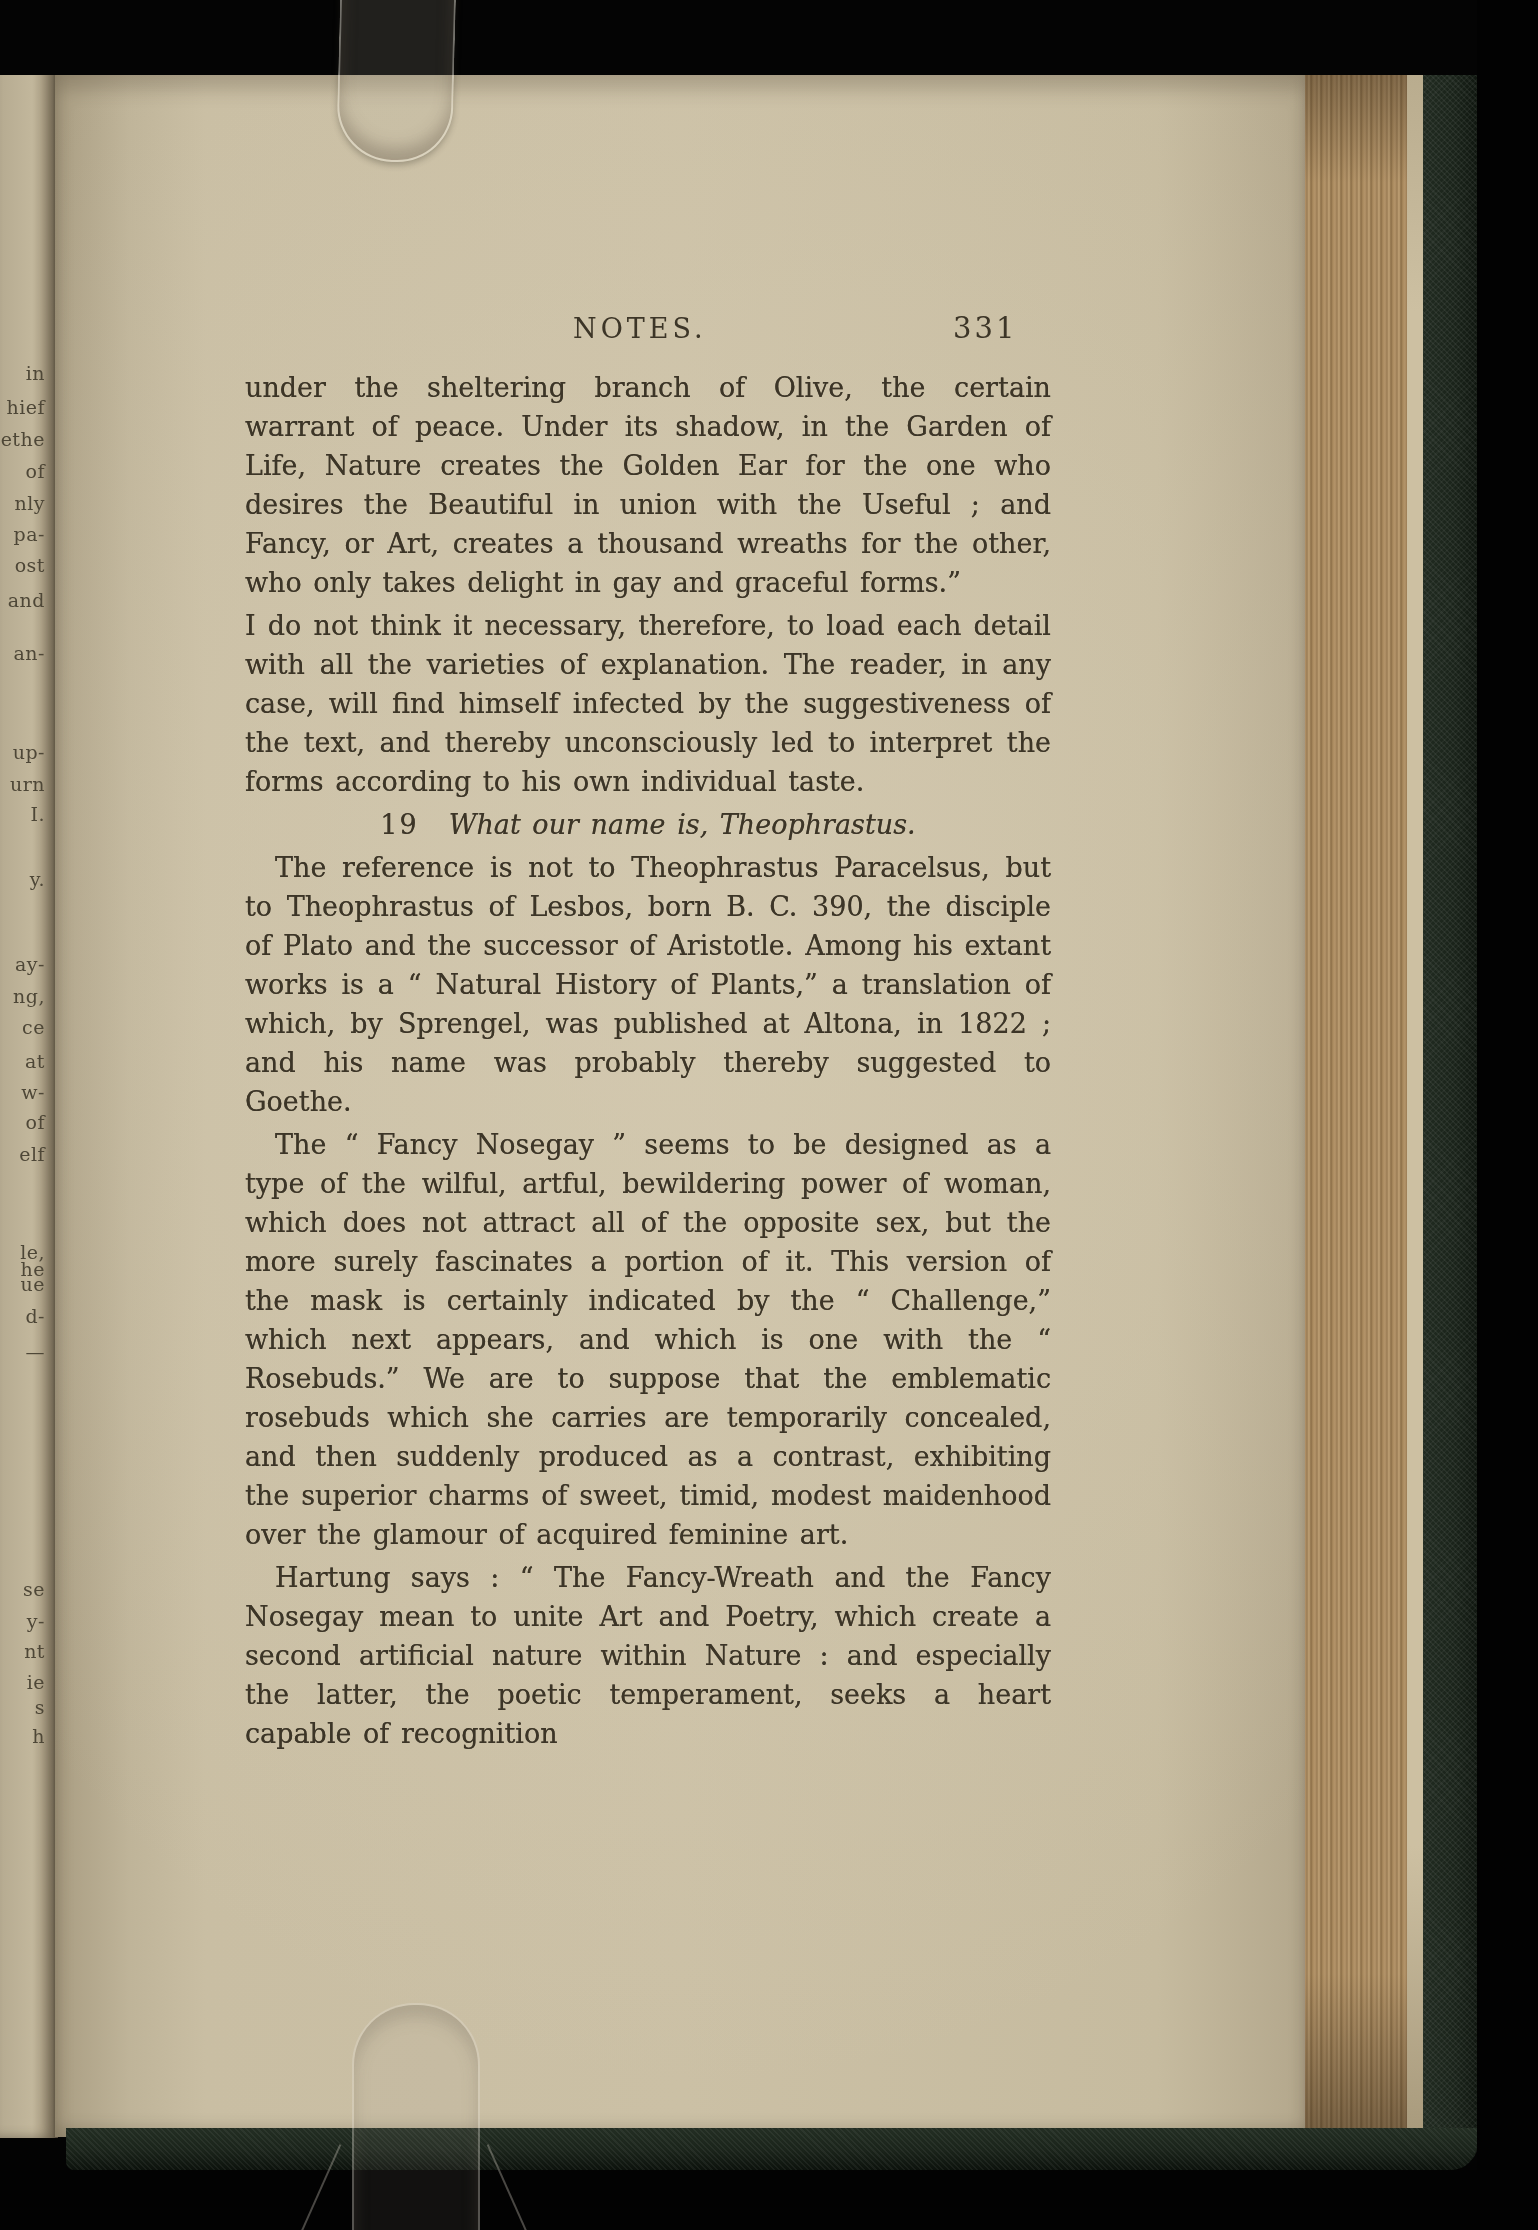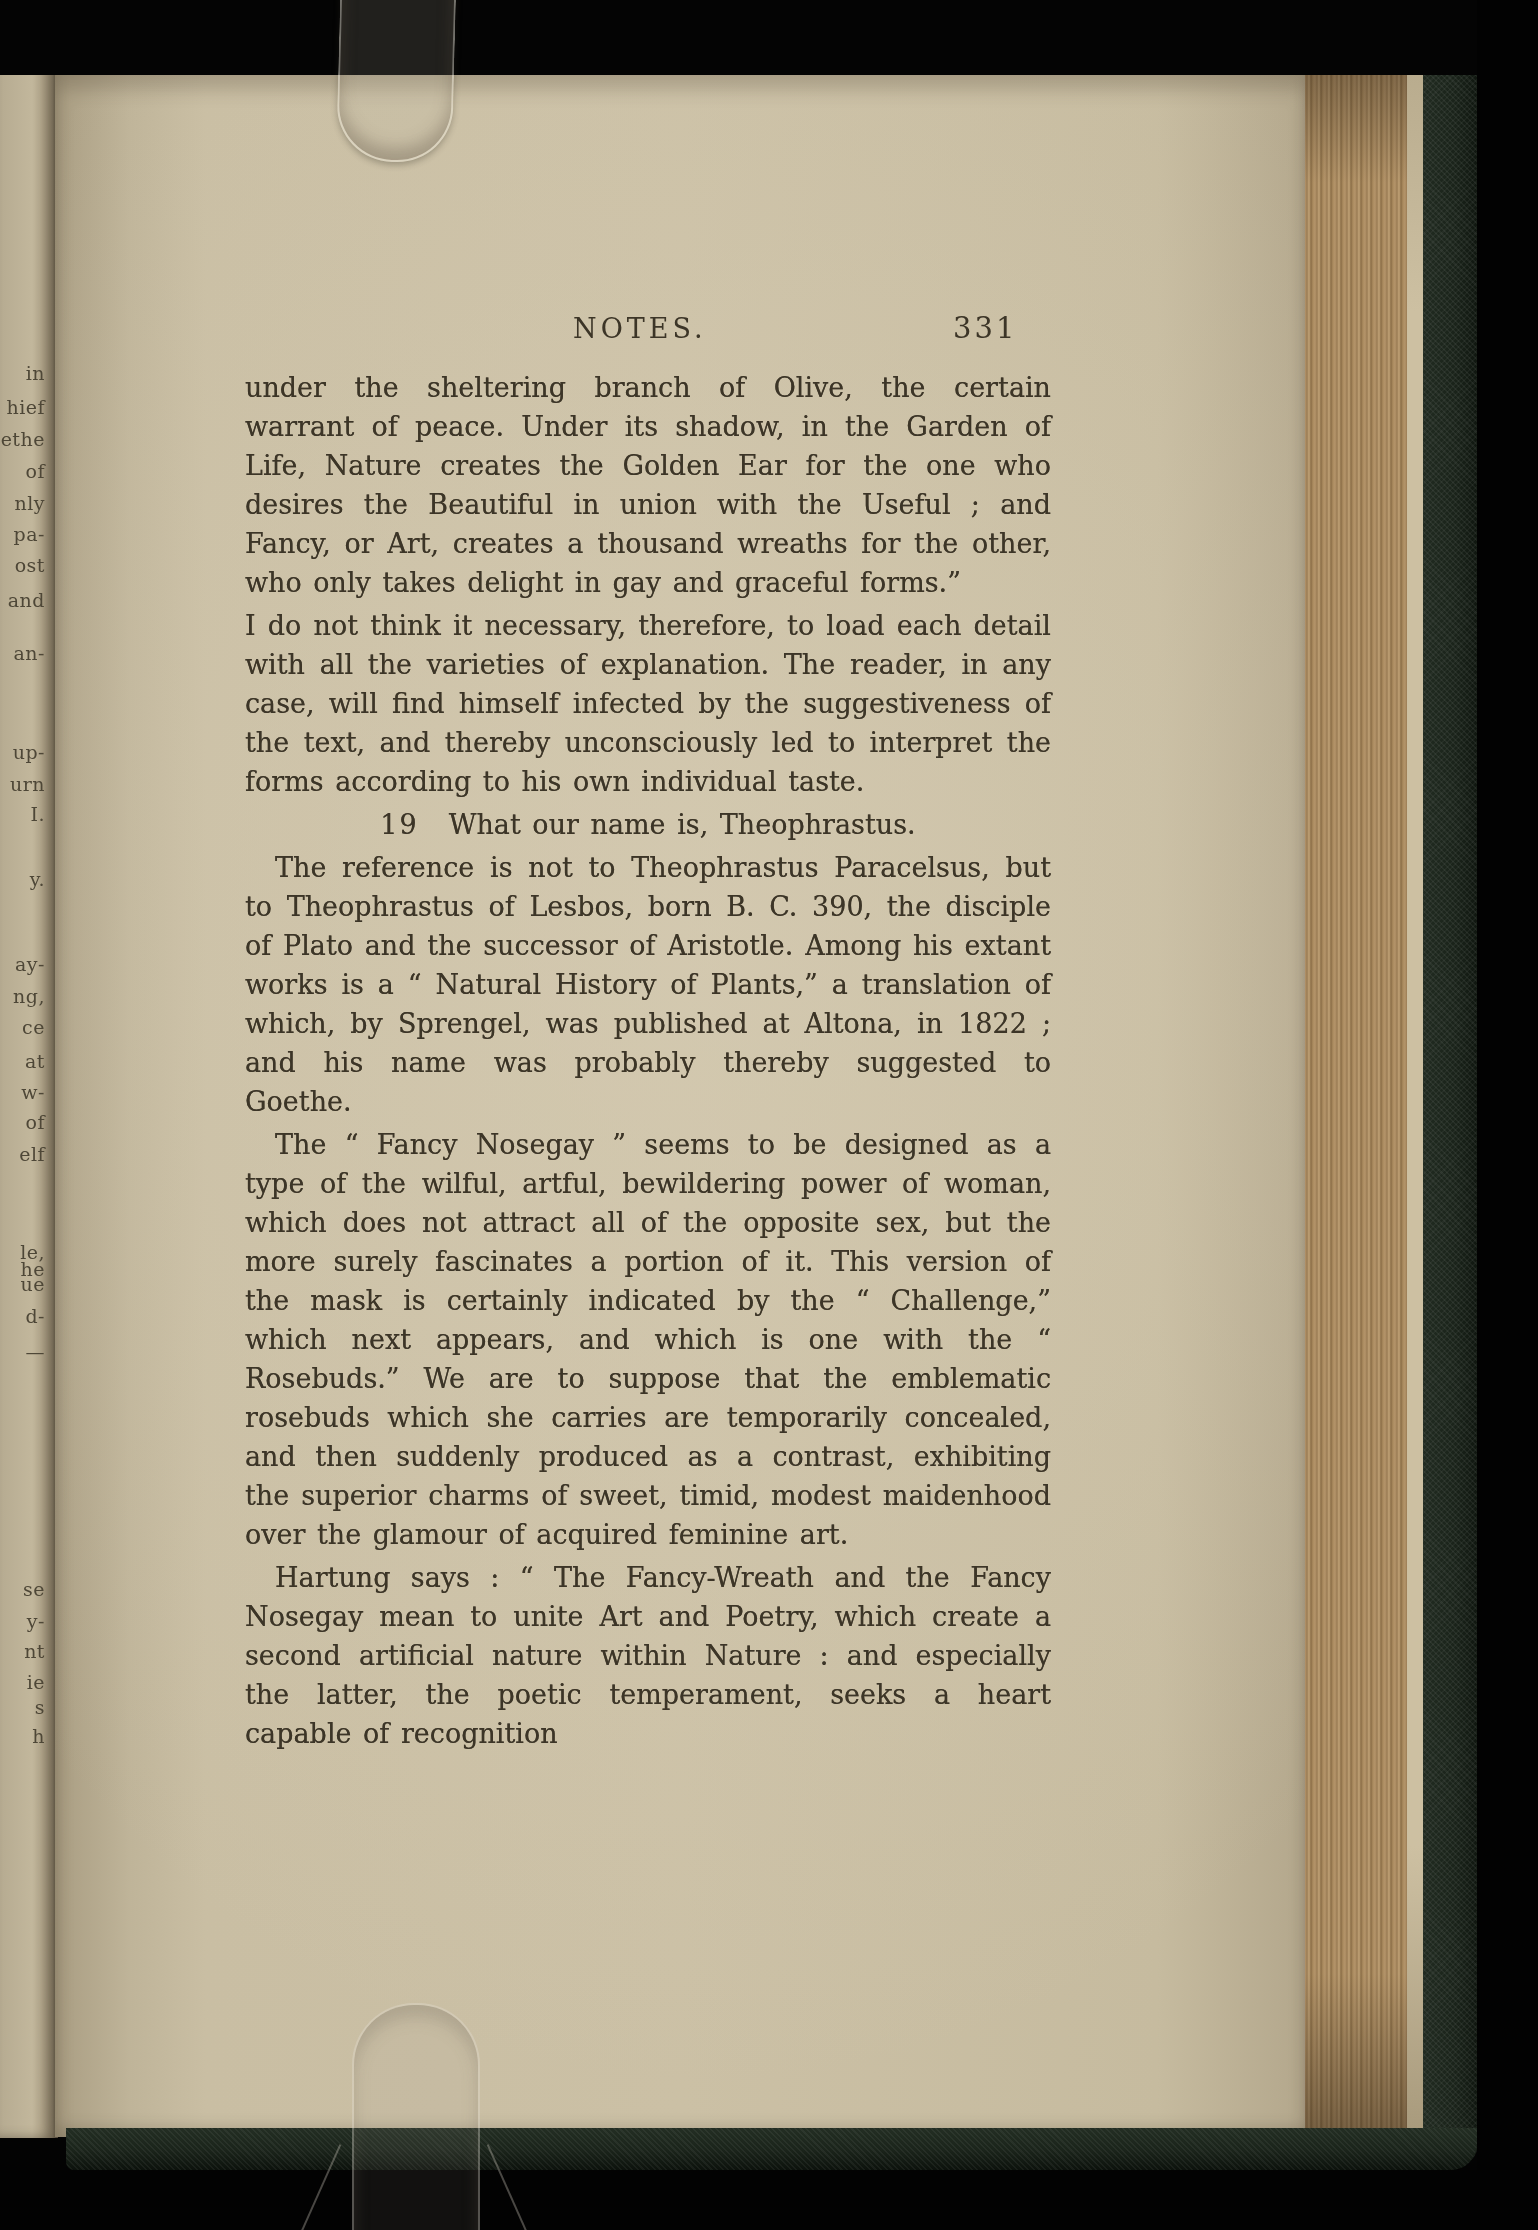--- a/index.html
+++ b/index.html
@@ -30,21 +30,21 @@
 
   .text-column{position:absolute;left:190px;top:293px;width:806px;color:#3c3527;
     font-size:27px;line-height:39px;text-align:justify;word-spacing:3px;
     text-shadow:0 0 .6px rgba(60,52,40,.75);}
   .text-column p{margin:0 0 4px 0;}
   .text-column p.indent{text-indent:30px;}
   .quote-line{margin:12px 0 14px 0;text-align:center;font-size:23px;line-height:32px;
     text-indent:0;word-spacing:2px;}
   .section-heading{margin:24px 0 14px 0;text-align:center;text-indent:0;font-size:27px;}
   .section-heading .num{letter-spacing:2px;margin-right:30px;margin-top:28px;}
-  .section-heading .ttl{margin-top:28px;}
+  .section-heading .ttl{font-style:italic;margin-top:28px;}
 
   
   .fore-edge{position:absolute;left:1305px;top:58px;width:102px;height:2082px;
     background:
       linear-gradient(180deg,rgba(40,30,18,.4) 0%,rgba(40,30,18,0) 6%,rgba(40,30,18,0) 92%,rgba(40,30,18,.45) 100%),
       repeating-linear-gradient(90deg,#b4946a 0px,#9a7c54 2px,#c2a478 4px,#8b6e47 6px,#ab8c60 8px,#b4946a 10px);}
   .edge-strip{position:absolute;left:1407px;top:62px;width:16px;height:2074px;
     background:linear-gradient(180deg,#b8ab8d 0%,#cdc0a2 12%,#cdc0a2 86%,#a89a7c 100%);}
   .cover-right{position:absolute;left:1423px;top:42px;width:54px;height:2120px;
     border-radius:0 14px 14px 0;

